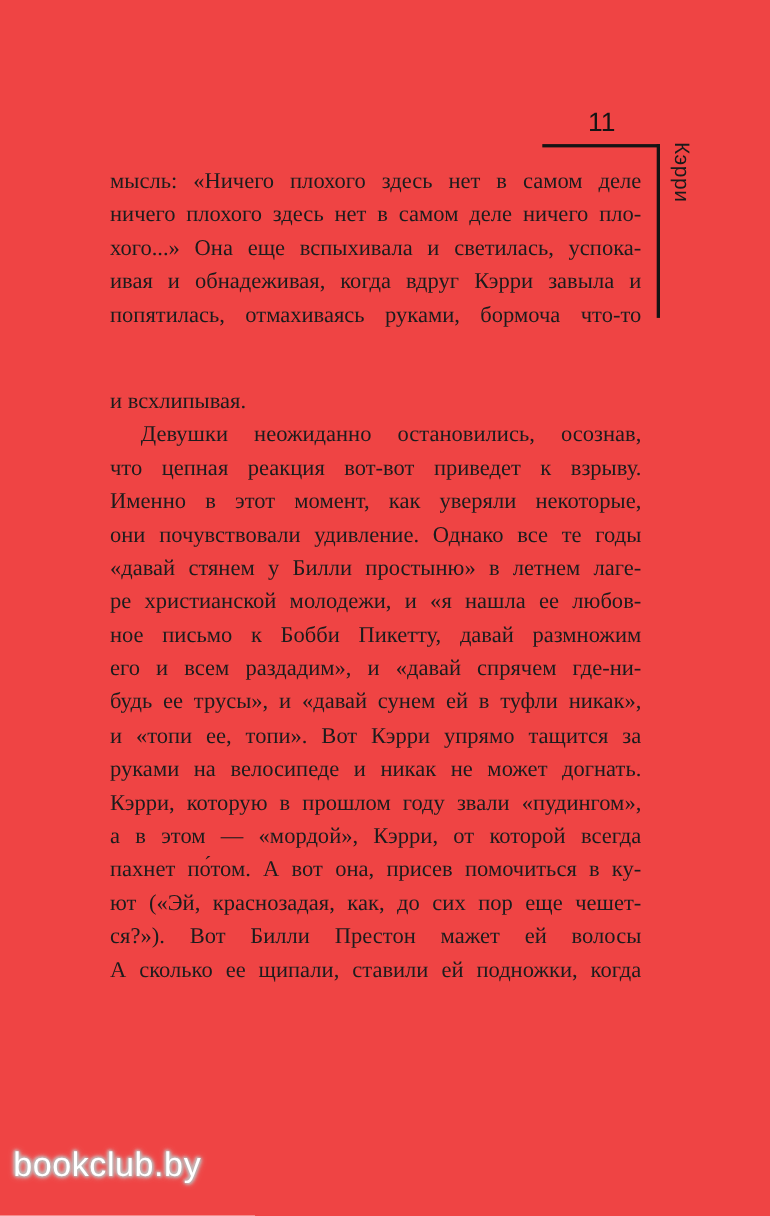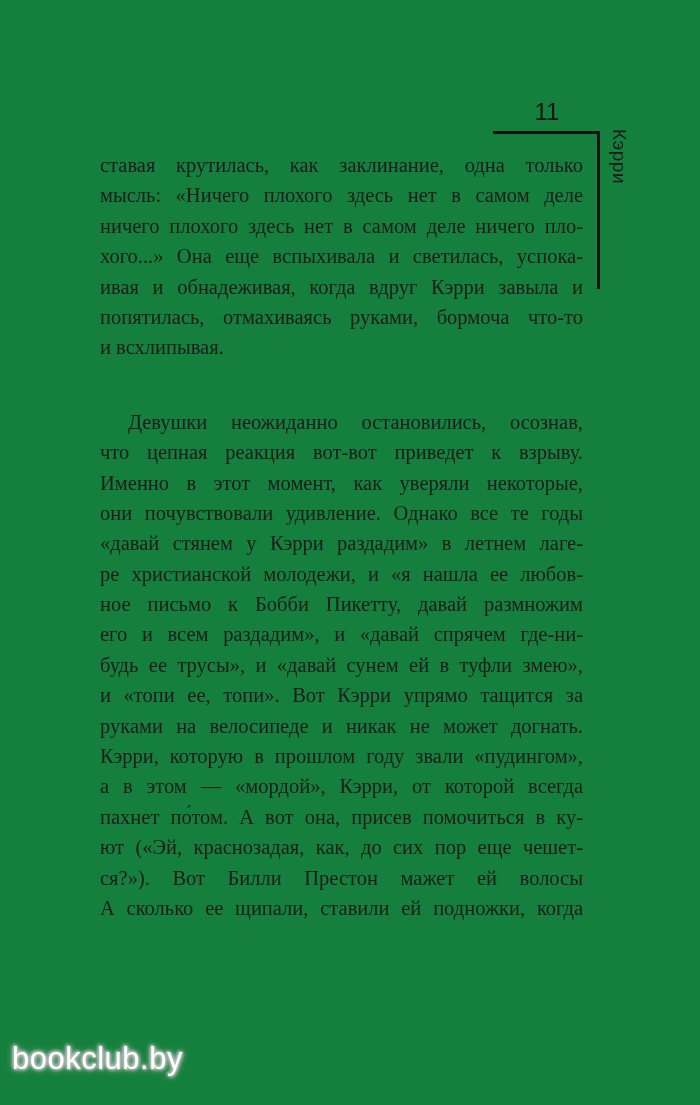--- a/index.html
+++ b/index.html
@@ -10,21 +10,21 @@
   body {
     width: 700px;
     height: 1105px;
     position: relative;
     overflow: hidden;
     font-family: "Liberation Serif", serif;
   }
   .page {
     position: absolute;
     inset: 0;
-    background: #15803d;
+    background: #ef4444;
   }
   .folio {
     position: absolute;
     left: 517px;
     top: 98px;
     width: 60px;
     text-align: center;
     font-family: "Liberation Sans", sans-serif;
     font-size: 24px;
     color: #141414;
@@ -68,25 +68,25 @@
     height: 30.4px;
     line-height: 30.4px;
     overflow: hidden;
     text-align: justify;
     text-align-last: justify;
     -moz-text-align-last: justify;
     white-space: normal;
   }
   .line.para-end {
     text-align-last: left;
+    margin-top: 48px;
     -moz-text-align-last: left;
   }
   .line.para-indent {
     text-indent: 28px;
-    margin-top: 44px;
   }
   .watermark {
     position: absolute;
     left: 12px;
     top: 1041px;
     font-family: "Liberation Sans", sans-serif;
     font-size: 31px;
     letter-spacing: 0.5px;
     color: #ffffff;
     text-shadow:
@@ -103,36 +103,35 @@
 <div class="page">
 
   <div class="folio">11</div>
 
   <div class="corner-rule-h"></div>
   <div class="corner-rule-v"></div>
 
   <div class="running-title">Кэрри</div>
 
   <div class="body-text">
-    <div class="line">ставая крутилась, как заклинание, одна только</div>
     <div class="line">мысль: «Ничего плохого здесь нет в самом деле</div>
     <div class="line">ничего плохого здесь нет в самом деле ничего пло-</div>
     <div class="line">хого...» Она еще вспыхивала и светилась, успока-</div>
     <div class="line">ивая и обнадеживая, когда вдруг Кэрри завыла и</div>
     <div class="line">попятилась, отмахиваясь руками, бормоча что-то</div>
     <div class="line para-end">и всхлипывая.</div>
     <div class="line para-indent">Девушки неожиданно остановились, осознав,</div>
     <div class="line">что цепная реакция вот-вот приведет к взрыву.</div>
     <div class="line">Именно в этот момент, как уверяли некоторые,</div>
     <div class="line">они почувствовали удивление. Однако все те годы</div>
-    <div class="line">«давай стянем у Кэрри раздадим» в летнем лаге-</div>
+    <div class="line">«давай стянем у Билли простыню» в летнем лаге-</div>
     <div class="line">ре христианской молодежи, и «я нашла ее любов-</div>
     <div class="line">ное письмо к Бобби Пикетту, давай размножим</div>
     <div class="line">его и всем раздадим», и «давай спрячем где-ни-</div>
-    <div class="line">будь ее трусы», и «давай сунем ей в туфли змею»,</div>
+    <div class="line">будь ее трусы», и «давай сунем ей в туфли никак»,</div>
     <div class="line">и «топи ее, топи». Вот Кэрри упрямо тащится за</div>
     <div class="line">руками на велосипеде и никак не может догнать.</div>
     <div class="line">Кэрри, которую в прошлом году звали «пудингом»,</div>
     <div class="line">а в этом — «мордой», Кэрри, от которой всегда</div>
     <div class="line">пахнет по́том. А вот она, присев помочиться в ку-</div>
     <div class="line">ют («Эй, краснозадая, как, до сих пор еще чешет-</div>
     <div class="line">ся?»). Вот Билли Престон мажет ей волосы</div>
     <div class="line">А сколько ее щипали, ставили ей подножки, когда</div>
   </div>
 

